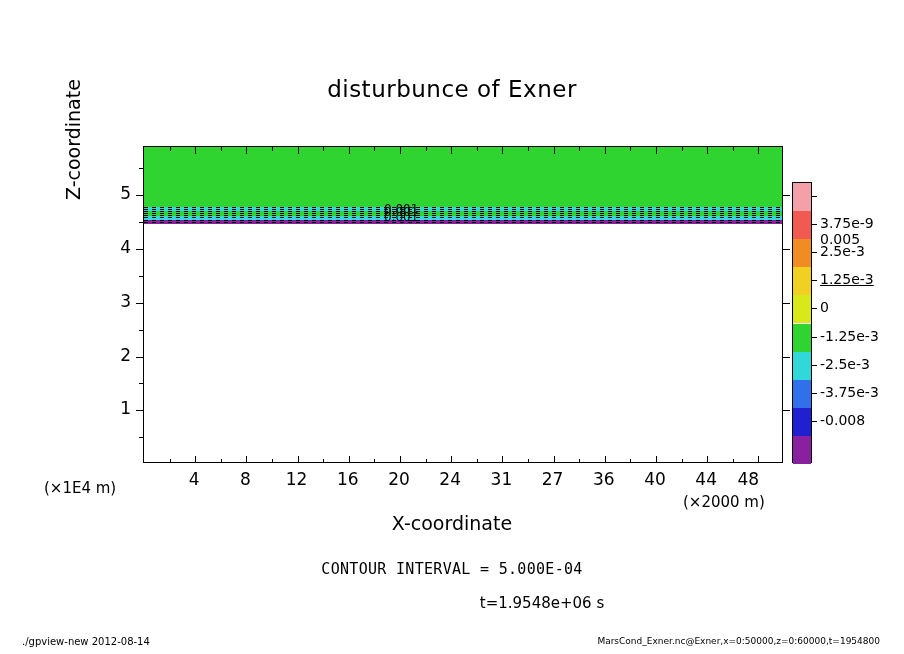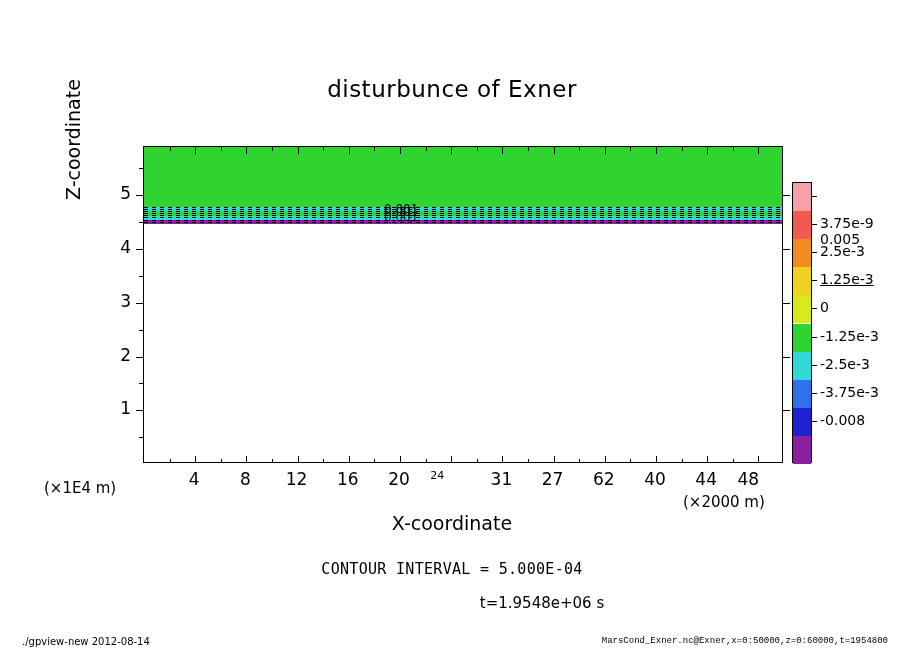--- a/index.html
+++ b/index.html
@@ -14,21 +14,21 @@
   .ytick{position:absolute;left:-8px;width:8px;height:1px;background:#000;}
   .xtick{position:absolute;bottom:-1px;width:1px;height:7px;background:#000;}
   .xtick-top{position:absolute;top:0;width:1px;height:7px;background:#000;}
   #ylab-title{left:62px;top:200px;font-size:19px;transform:rotate(-90deg);transform-origin:left top;white-space:nowrap;}
   #xlab-title{left:0;top:512px;width:904px;text-align:center;font-size:19px;}
   #unit-left{left:44px;top:479px;font-size:15px;}
   #unit-right{left:683px;top:493px;font-size:15px;}
   #contour-interval{left:0;top:560px;width:904px;text-align:center;font-size:15px;font-family:"DejaVu Sans Mono",monospace;letter-spacing:.3px;}
   #time-label{left:0;top:594px;width:904px;text-align:center;font-size:15px;padding-left:180px;box-sizing:border-box;}
   #footer-left{left:22px;top:636px;font-size:10px;color:#000;font-family:"DejaVu Sans",sans-serif;}
-  #footer-right{right:16px;top:636px;font-size:9px;text-align:center;font-family:Liberation Mono, monospace;}
+  #footer-right{right:24px;top:636px;font-size:9px;text-align:center;}
   
   #colorbar{left:792px;top:182px;width:20px;height:281px;border:1px solid #000;box-sizing:border-box;}
   .cb-seg{position:absolute;left:0;width:100%;}
   .cb-label{position:absolute;left:820px;font-size:14px;white-space:nowrap;}
   .inline-label{position:absolute;font-size:12px;font-family:"DejaVu Sans",sans-serif;color:#000;}
 </style>
 </head>
 <body>
 
 <div class="abs" id="title">disturbunce of Exner</div>
@@ -132,24 +132,24 @@
     <div class="abs" style="left: 99px; top: 290.814px; width: 32px; text-align: right; font-size: 17px;">3</div>
     <div class="abs" style="left: 99px; top: 237.085px; width: 32px; text-align: right; font-size: 17px;">4</div>
     <div class="abs" style="left: 99px; top: 183.356px; width: 32px; text-align: right; font-size: 17px;">5</div>
   </div>
 <div id="xlabels">
     <div class="abs" style="left: 174.2px; top: 469px; width: 40px; text-align: center; font-size: 17px;">4</div>
     <div class="abs" style="left: 225.4px; top: 469px; width: 40px; text-align: center; font-size: 17px;">8</div>
     <div class="abs" style="left: 276.6px; top: 469px; width: 40px; text-align: center; font-size: 17px;">12</div>
     <div class="abs" style="left: 327.8px; top: 469px; width: 40px; text-align: center; font-size: 17px;">16</div>
     <div class="abs" style="left: 379px; top: 469px; width: 40px; text-align: center; font-size: 17px;">20</div>
-    <div class="abs" style="left: 430.2px; top: 469px; width: 40px; font-size: 11px;">24</div>
+    <div class="abs" style="left: 430.2px; top: 469px; width: 40px; text-align: center; font-size: 17px;">24</div>
     <div class="abs" style="left: 481.4px; top: 469px; width: 40px; text-align: center; font-size: 17px;">31</div>
     <div class="abs" style="left: 532.6px; top: 469px; width: 40px; text-align: center; font-size: 17px;">27</div>
-    <div class="abs" style="left: 583.8px; top: 469px; width: 40px; text-align: center; font-size: 17px;">62</div>
+    <div class="abs" style="left: 583.8px; top: 469px; width: 40px; text-align: center; font-size: 17px;">36</div>
     <div class="abs" style="left: 635px; top: 469px; width: 40px; text-align: center; font-size: 17px;">40</div>
     <div class="abs" style="left: 686.2px; top: 469px; width: 40px; text-align: center; font-size: 17px;">44</div>
     <div class="abs" style="left: 737.4px; top: 469px; width: 40px; text-align: left; font-size: 17px;">48</div>
   </div>
 
 <div class="abs" id="colorbar">
     <div class="cb-seg" style="top: 0px; height: 28.1px; background: rgb(244, 160, 168);"></div>
     <div class="cb-seg" style="top: 28.1px; height: 28.1px; background: rgb(240, 90, 80);"></div>
     <div class="cb-seg" style="top: 56.2px; height: 28.1px; background: rgb(240, 140, 34);"></div>
     <div class="cb-seg" style="top: 84.3px; height: 28.1px; background: rgb(240, 208, 32);"></div>

